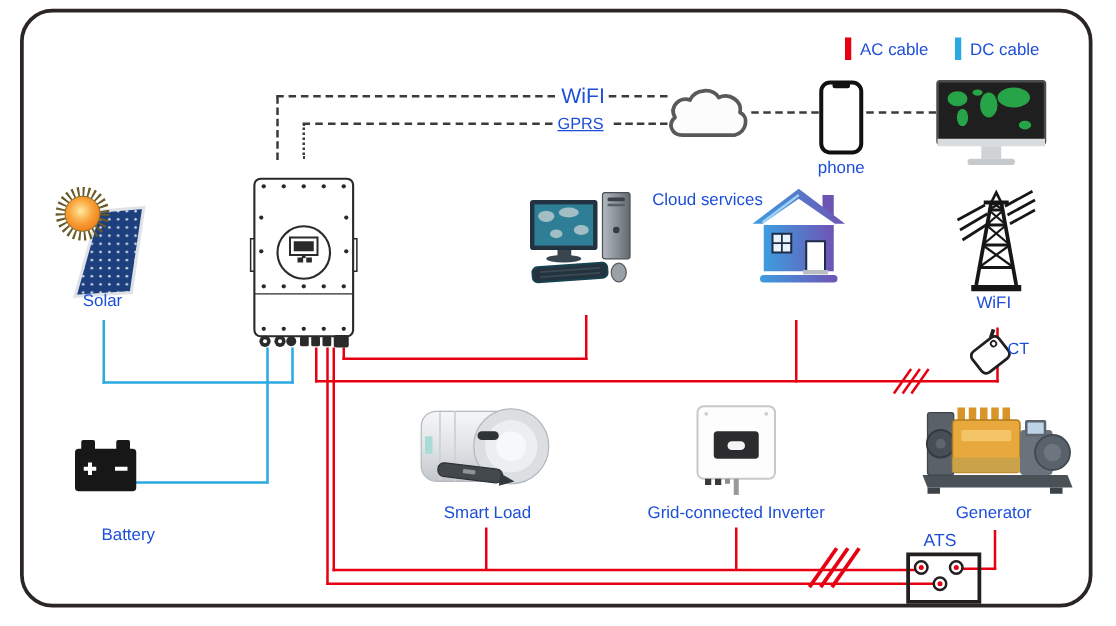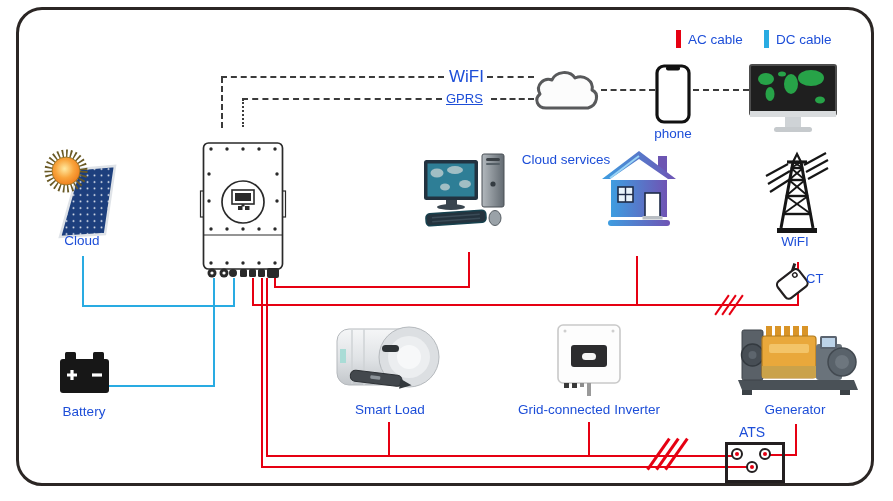--- a/index.html
+++ b/index.html
@@ -114,30 +114,30 @@
       </radialGradient>
       <pattern id="cells" width="7" height="6.5" patternUnits="userSpaceOnUse">
         <rect width="7" height="6.5" fill="#1d3f7d"></rect>
         <circle cx="3.5" cy="3" r="1" fill="#ffffff" opacity="0.85"></circle>
       </pattern>
     </defs>
     <polygon points="44,29 80,26 70,94 25,97" fill="url(#cells)" stroke="#dfe3e8" stroke-width="2.5"></polygon>
     <circle cx="31" cy="31" r="17.5" fill="none" stroke="#6a5a25" stroke-width="8" stroke-dasharray="1.6 2.5"></circle>
     <circle cx="31" cy="31" r="14" fill="url(#sunG)" stroke="#8a6d1e" stroke-width="0.8"></circle>
   </svg>
-  <div class="lbl" style="left:42px;top:233px;width:80px;">Cloud</div>
+  <div class="lbl" style="left:42px;top:233px;width:80px;">Solar</div>
 
   <svg style="left:60px;top:352px;" width="52" height="42" viewBox="0 0 52 42">
     <rect x="5" y="0" width="11" height="9" rx="1.5" fill="#171717"></rect>
     <rect x="33" y="0" width="11" height="9" rx="1.5" fill="#171717"></rect>
     <rect x="0" y="7" width="49" height="34" rx="3" fill="#171717"></rect>
     <path d="M7,23 h10 M12,18 v10" stroke="#fff" stroke-width="3.2"></path>
     <path d="M32,23 h10" stroke="#fff" stroke-width="3.2"></path>
   </svg>
-  <div class="lbl" style="left:44px;top:404px;width:80px;">Battery</div>
+  <div class="lbl" style="left:44px;top:420px;width:80px;text-align:right;">Battery</div>
 
   <svg style="left:200px;top:139px;" width="86" height="142" viewBox="0 0 86 142">
     <rect x="0.5" y="52" width="4" height="26" fill="#fff" stroke="#2a2a2a" stroke-width="1.2"></rect>
     <rect x="81.5" y="52" width="4" height="26" fill="#fff" stroke="#2a2a2a" stroke-width="1.2"></rect>
     <rect x="3.5" y="4" width="79" height="126" rx="5" fill="#fff" stroke="#2a2a2a" stroke-width="1.7"></rect>
     <line x1="4" y1="96" x2="82" y2="96" stroke="#2a2a2a" stroke-width="1"></line>
     <g fill="#2a2a2a">
       <circle cx="11" cy="10" r="1.7"></circle>
         <circle cx="27" cy="10" r="1.7"></circle>
         <circle cx="43" cy="10" r="1.7"></circle>

